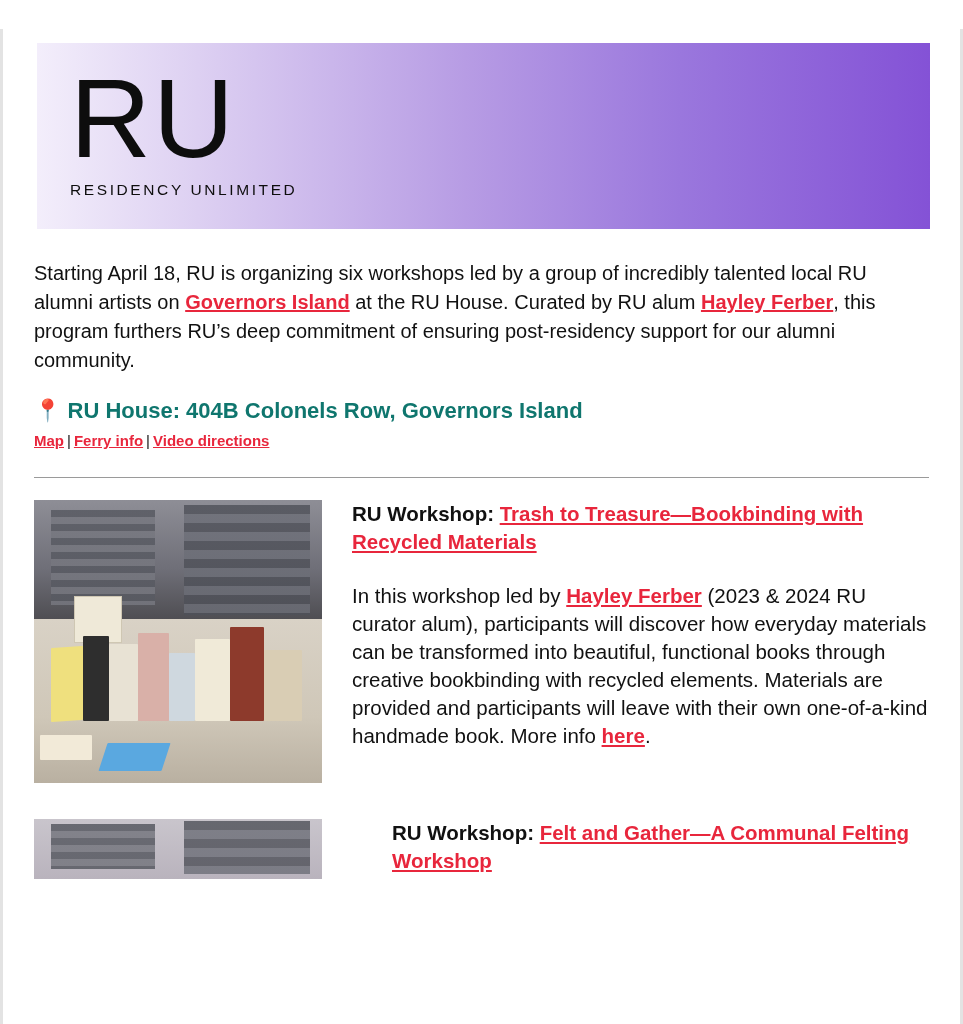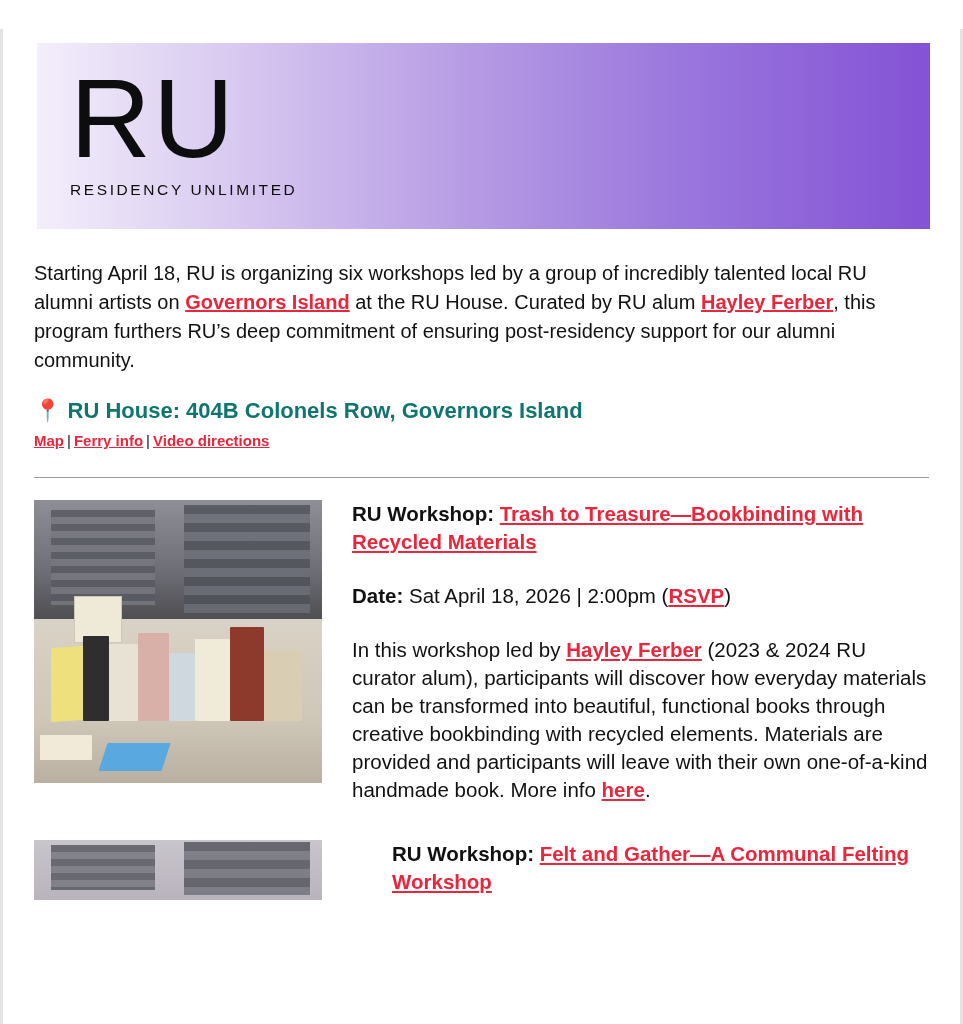--- a/index.html
+++ b/index.html
@@ -255,21 +255,20 @@
         <div class="book b4"></div>
         <div class="book b5"></div>
         <div class="book b6"></div>
         <div class="book b7"></div>
         <div class="book b8"></div>
         <div class="book b9"></div>
         <div class="book b10"></div>
       </div>
       <div class="ws-body">
         <p class="ws-title"><span>RU Workshop:</span> <a class="link" href="#">Trash to Treasure—Bookbinding with Recycled Materials</a></p>
-        <p class="ws-date"><b>Date:</b><span> Sat April 18, 2026 | 2:00pm (</span><a class="link" href="#">RSVP</a><span>)</span></p>
         <p class="ws-desc"><span>In this workshop led by </span><a class="link" href="#">Hayley Ferber</a><span> (2023 &amp; 2024 RU curator alum), participants will discover how everyday materials can be transformed into beautiful, functional books through creative bookbinding with recycled elements. Materials are provided and participants will leave with their own one-of-a-kind handmade book. More info </span><a class="link" href="#">here</a><span>.</span></p>
       </div>
     </div>
 
     <div class="workshop" style="margin-top:36px;gap:40px;">
       <div class="thumb second">
         <div class="photo-window" style="height:100%;background:linear-gradient(to bottom,#c9c5cc 0%,#b9b3bd 100%);"></div>
       </div>
       <div class="ws-body">
         <p class="ws-title"><span>RU Workshop:</span> <a class="link" href="#">Felt and Gather—A Communal Felting Workshop</a></p>

